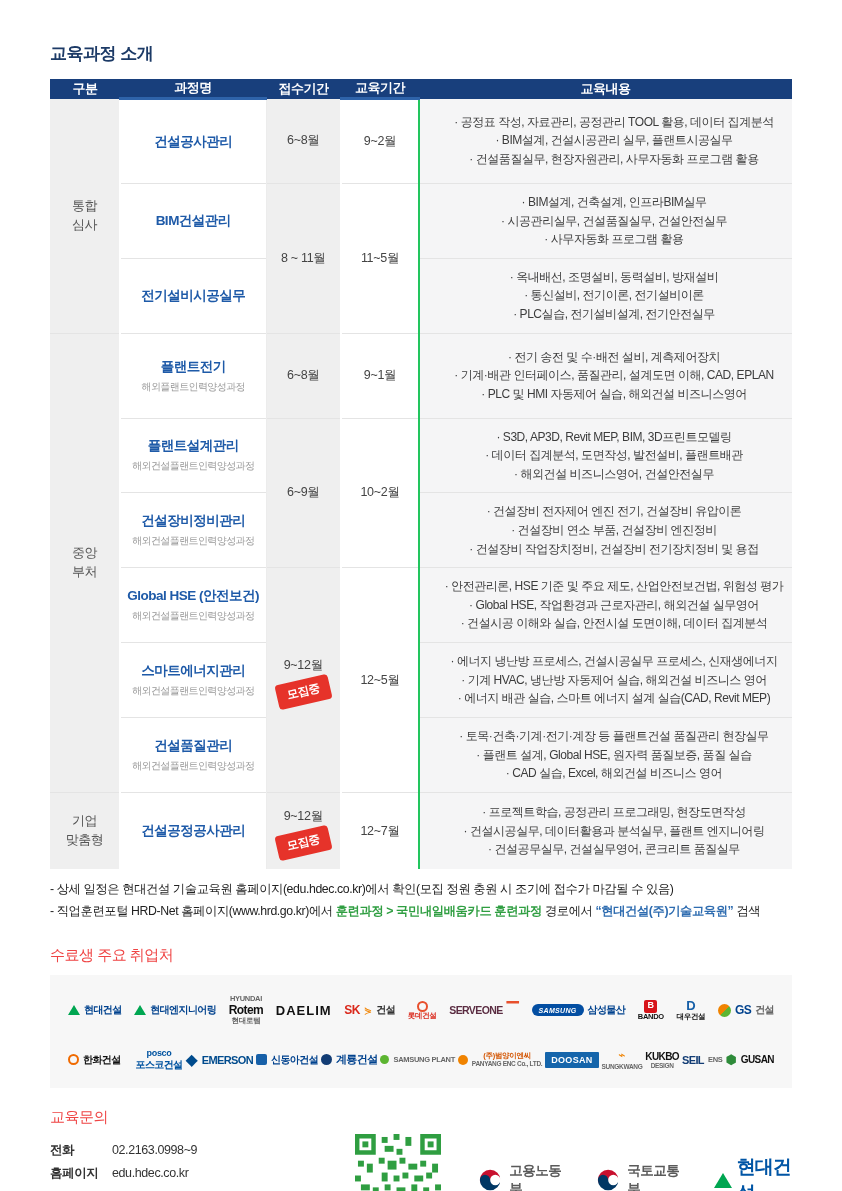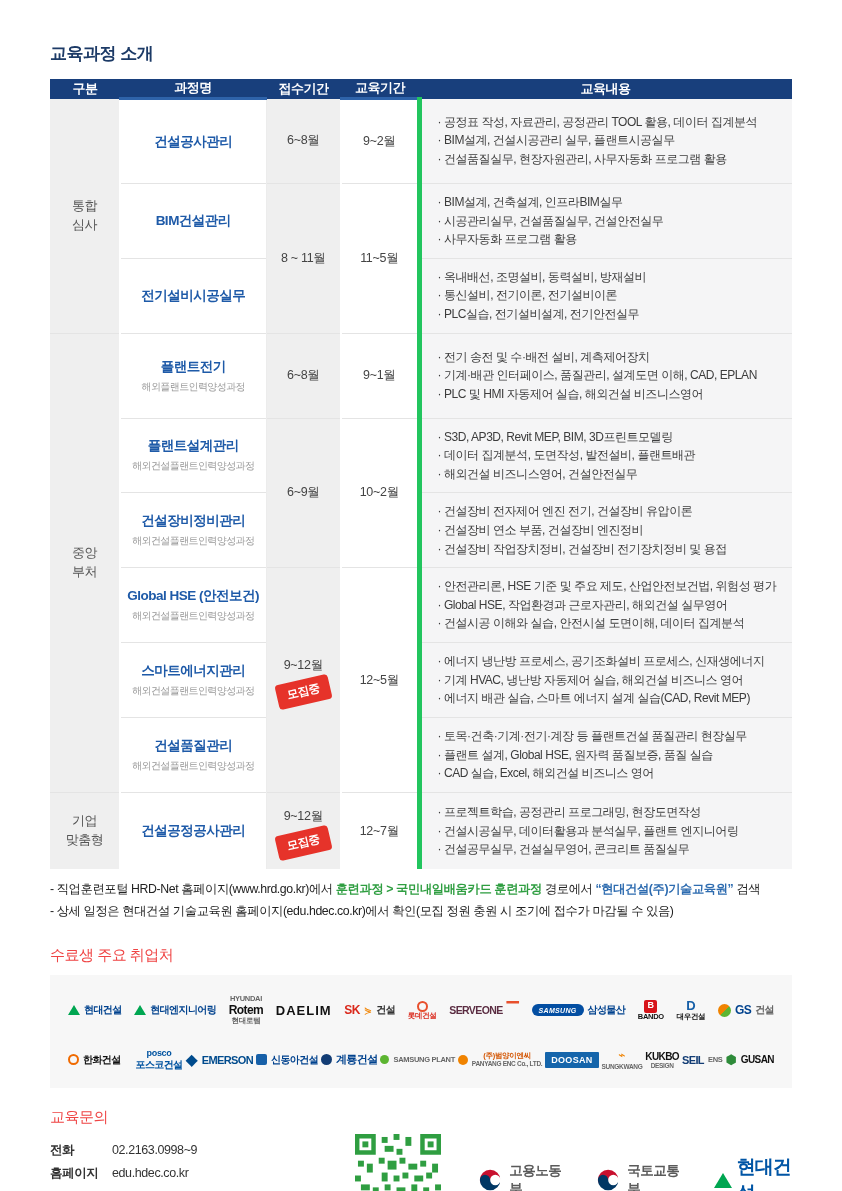--- a/index.html
+++ b/index.html
@@ -32,21 +32,21 @@
     background:#ffffff; text-align:center; padding:8px 4px;
     border-right:1px solid #ececec; border-left:1px solid #ececec;
   }
   td.name .cname { font-size:13.5px; font-weight:bold; color:#1e5aa8; letter-spacing:-0.5px; }
   td.name .csub  { font-size:10px; color:#999; margin-top:4px; letter-spacing:-0.6px; }
   td.apply {
     background:#efefef; text-align:center; font-size:12.5px; color:#444;
     border-right:2px solid #fff; letter-spacing:-0.3px;
   }
   td.period { background:#ffffff; text-align:center; font-size:12.5px; color:#444; letter-spacing:-0.3px; }
-  td.content { background:#f5f5f6; padding:9px 0 9px 16px; border-left:5px solid #22c55e; }
+  td.content { background:#f5f5f6; padding:9px 0 9px 16px; border-left:2px solid #22c55e;text-align:center; }
   td.content .li {
     font-size:12px; color:#3c3c3c; line-height:1.55; letter-spacing:-0.45px;
   }
   td.content .li::before { content:"·  "; color:#3c3c3c; }
   .badge {
     display:inline-block; margin-top:7px;
     background:#e6332a; color:#fff; font-size:11.5px; font-weight:bold;
     padding:3px 9px 4px; border-radius:2px;
     transform:rotate(-13deg); box-shadow:0 0 0 1.5px #e6332a;
     letter-spacing:-0.5px;
@@ -222,21 +222,21 @@
         <div class="li">건설시공 이해와 실습, 안전시설 도면이해, 데이터 집계분석</div>
       </td>
     </tr>
 
     <tr class="h75">
       <td class="name">
         <div class="cname">스마트에너지관리</div>
         <div class="csub">해외건설플랜트인력양성과정</div>
       </td>
       <td class="content">
-        <div class="li">에너지 냉난방 프로세스, 공기조화설비 프로세스, 신재생에너지</div>
+        <div class="li">에너지 냉난방 프로세스, 건설시공실무 프로세스, 신재생에너지</div>
         <div class="li">기계 HVAC, 냉난방 자동제어 실습, 해외건설 비즈니스 영어</div>
         <div class="li">에너지 배관 실습, 스마트 에너지 설계 실습(CAD, Revit MEP)</div>
       </td>
     </tr>
 
     <tr class="h68">
       <td class="name">
         <div class="cname">건설품질관리</div>
         <div class="csub">해외건설플랜트인력양성과정</div>
       </td>
@@ -261,22 +261,22 @@
       <td class="content">
         <div class="li">프로젝트학습, 공정관리 프로그래밍, 현장도면작성</div>
         <div class="li">건설시공실무, 데이터활용과 분석실무, 플랜트 엔지니어링</div>
         <div class="li">건설공무실무, 건설실무영어, 콘크리트 품질실무</div>
       </td>
     </tr>
   </tbody>
 </table>
 
 <div class="notes">
+  <div class="note">-  상세 일정은 현대건설 기술교육원 홈페이지(edu.hdec.co.kr)에서 확인(모집 정원 충원 시 조기에 접수가 마감될 수 있음)</div>
   <div class="note"><span>-  직업훈련포털 HRD-Net 홈페이지(www.hrd.go.kr)에서 </span><span class="grn">훈련과정 &gt; 국민내일배움카드 훈련과정</span><span> 경로에서 </span><span class="blu">“현대건설(주)기술교육원”</span><span> 검색</span></div>
-  <div class="note">-  상세 일정은 현대건설 기술교육원 홈페이지(edu.hdec.co.kr)에서 확인(모집 정원 충원 시 조기에 접수가 마감될 수 있음)</div>
 </div>
 
 <div class="sec-title">수료생 주요 취업처</div>
 <div class="logo-panel">
   <div class="logo-row">
     <span class="lg">
         <span class="tri"></span>
         <span class="txt navytxt">현대건설</span>
       </span>
     <span class="lg">

